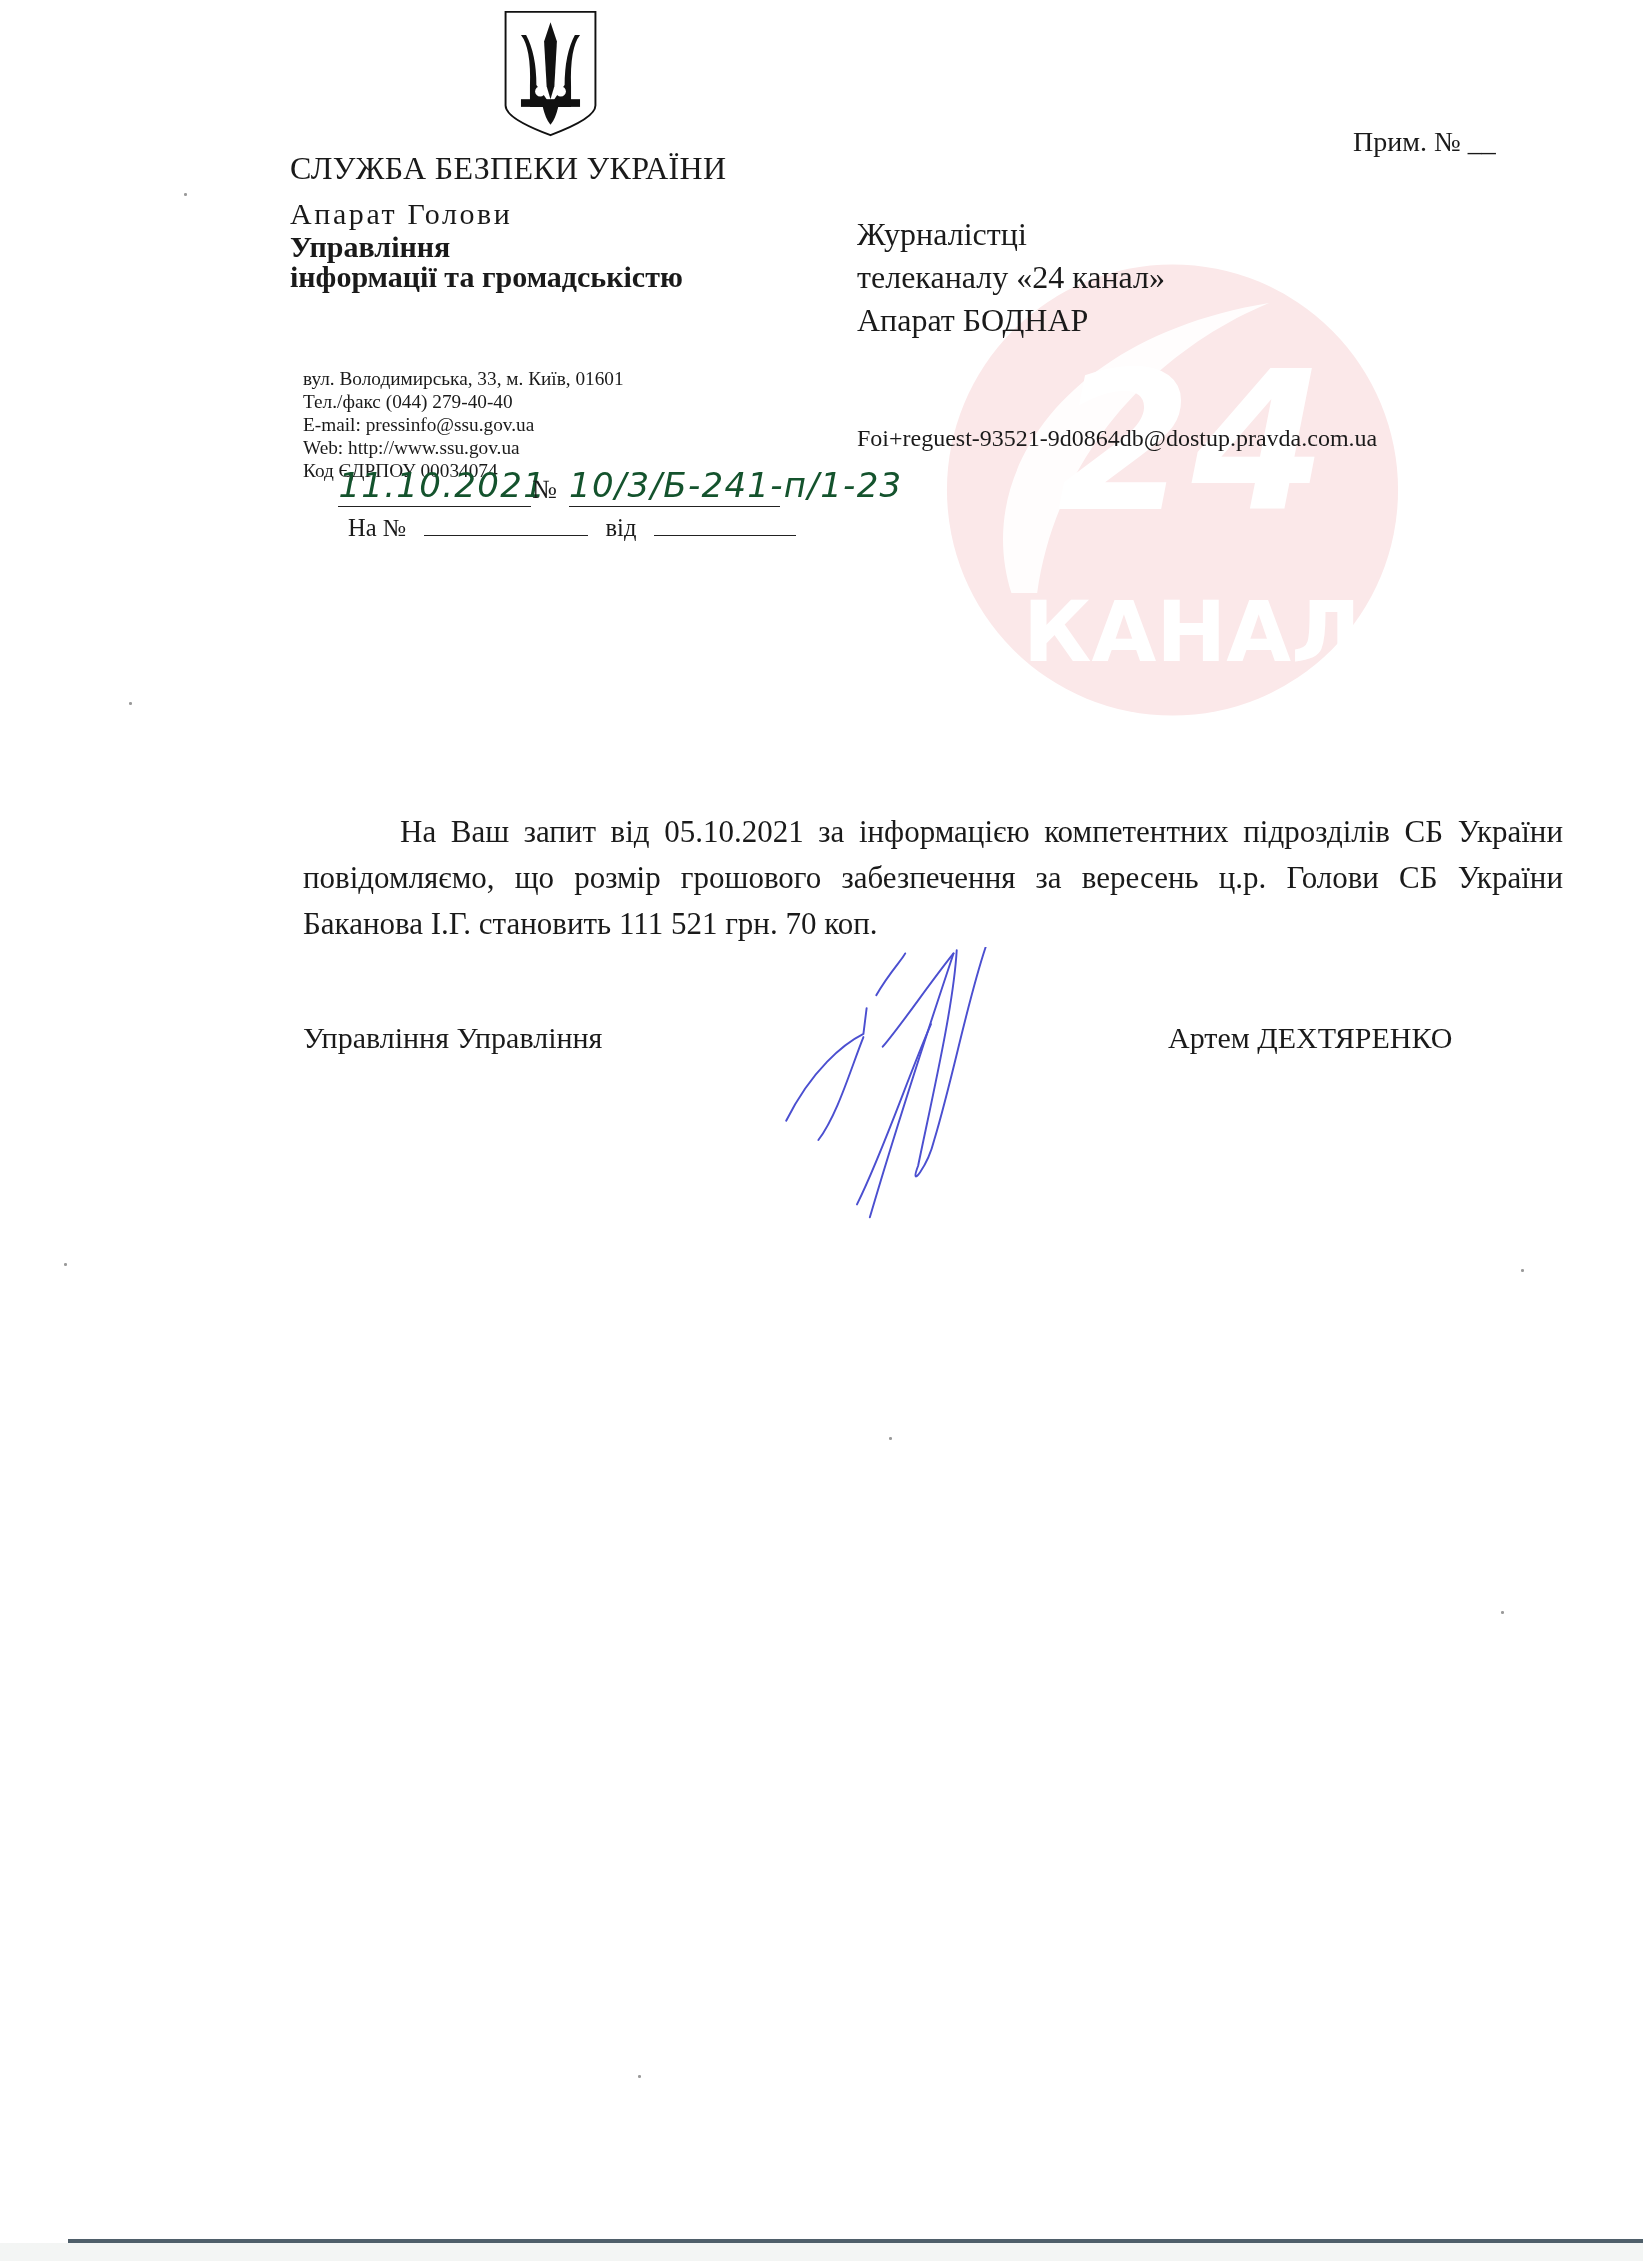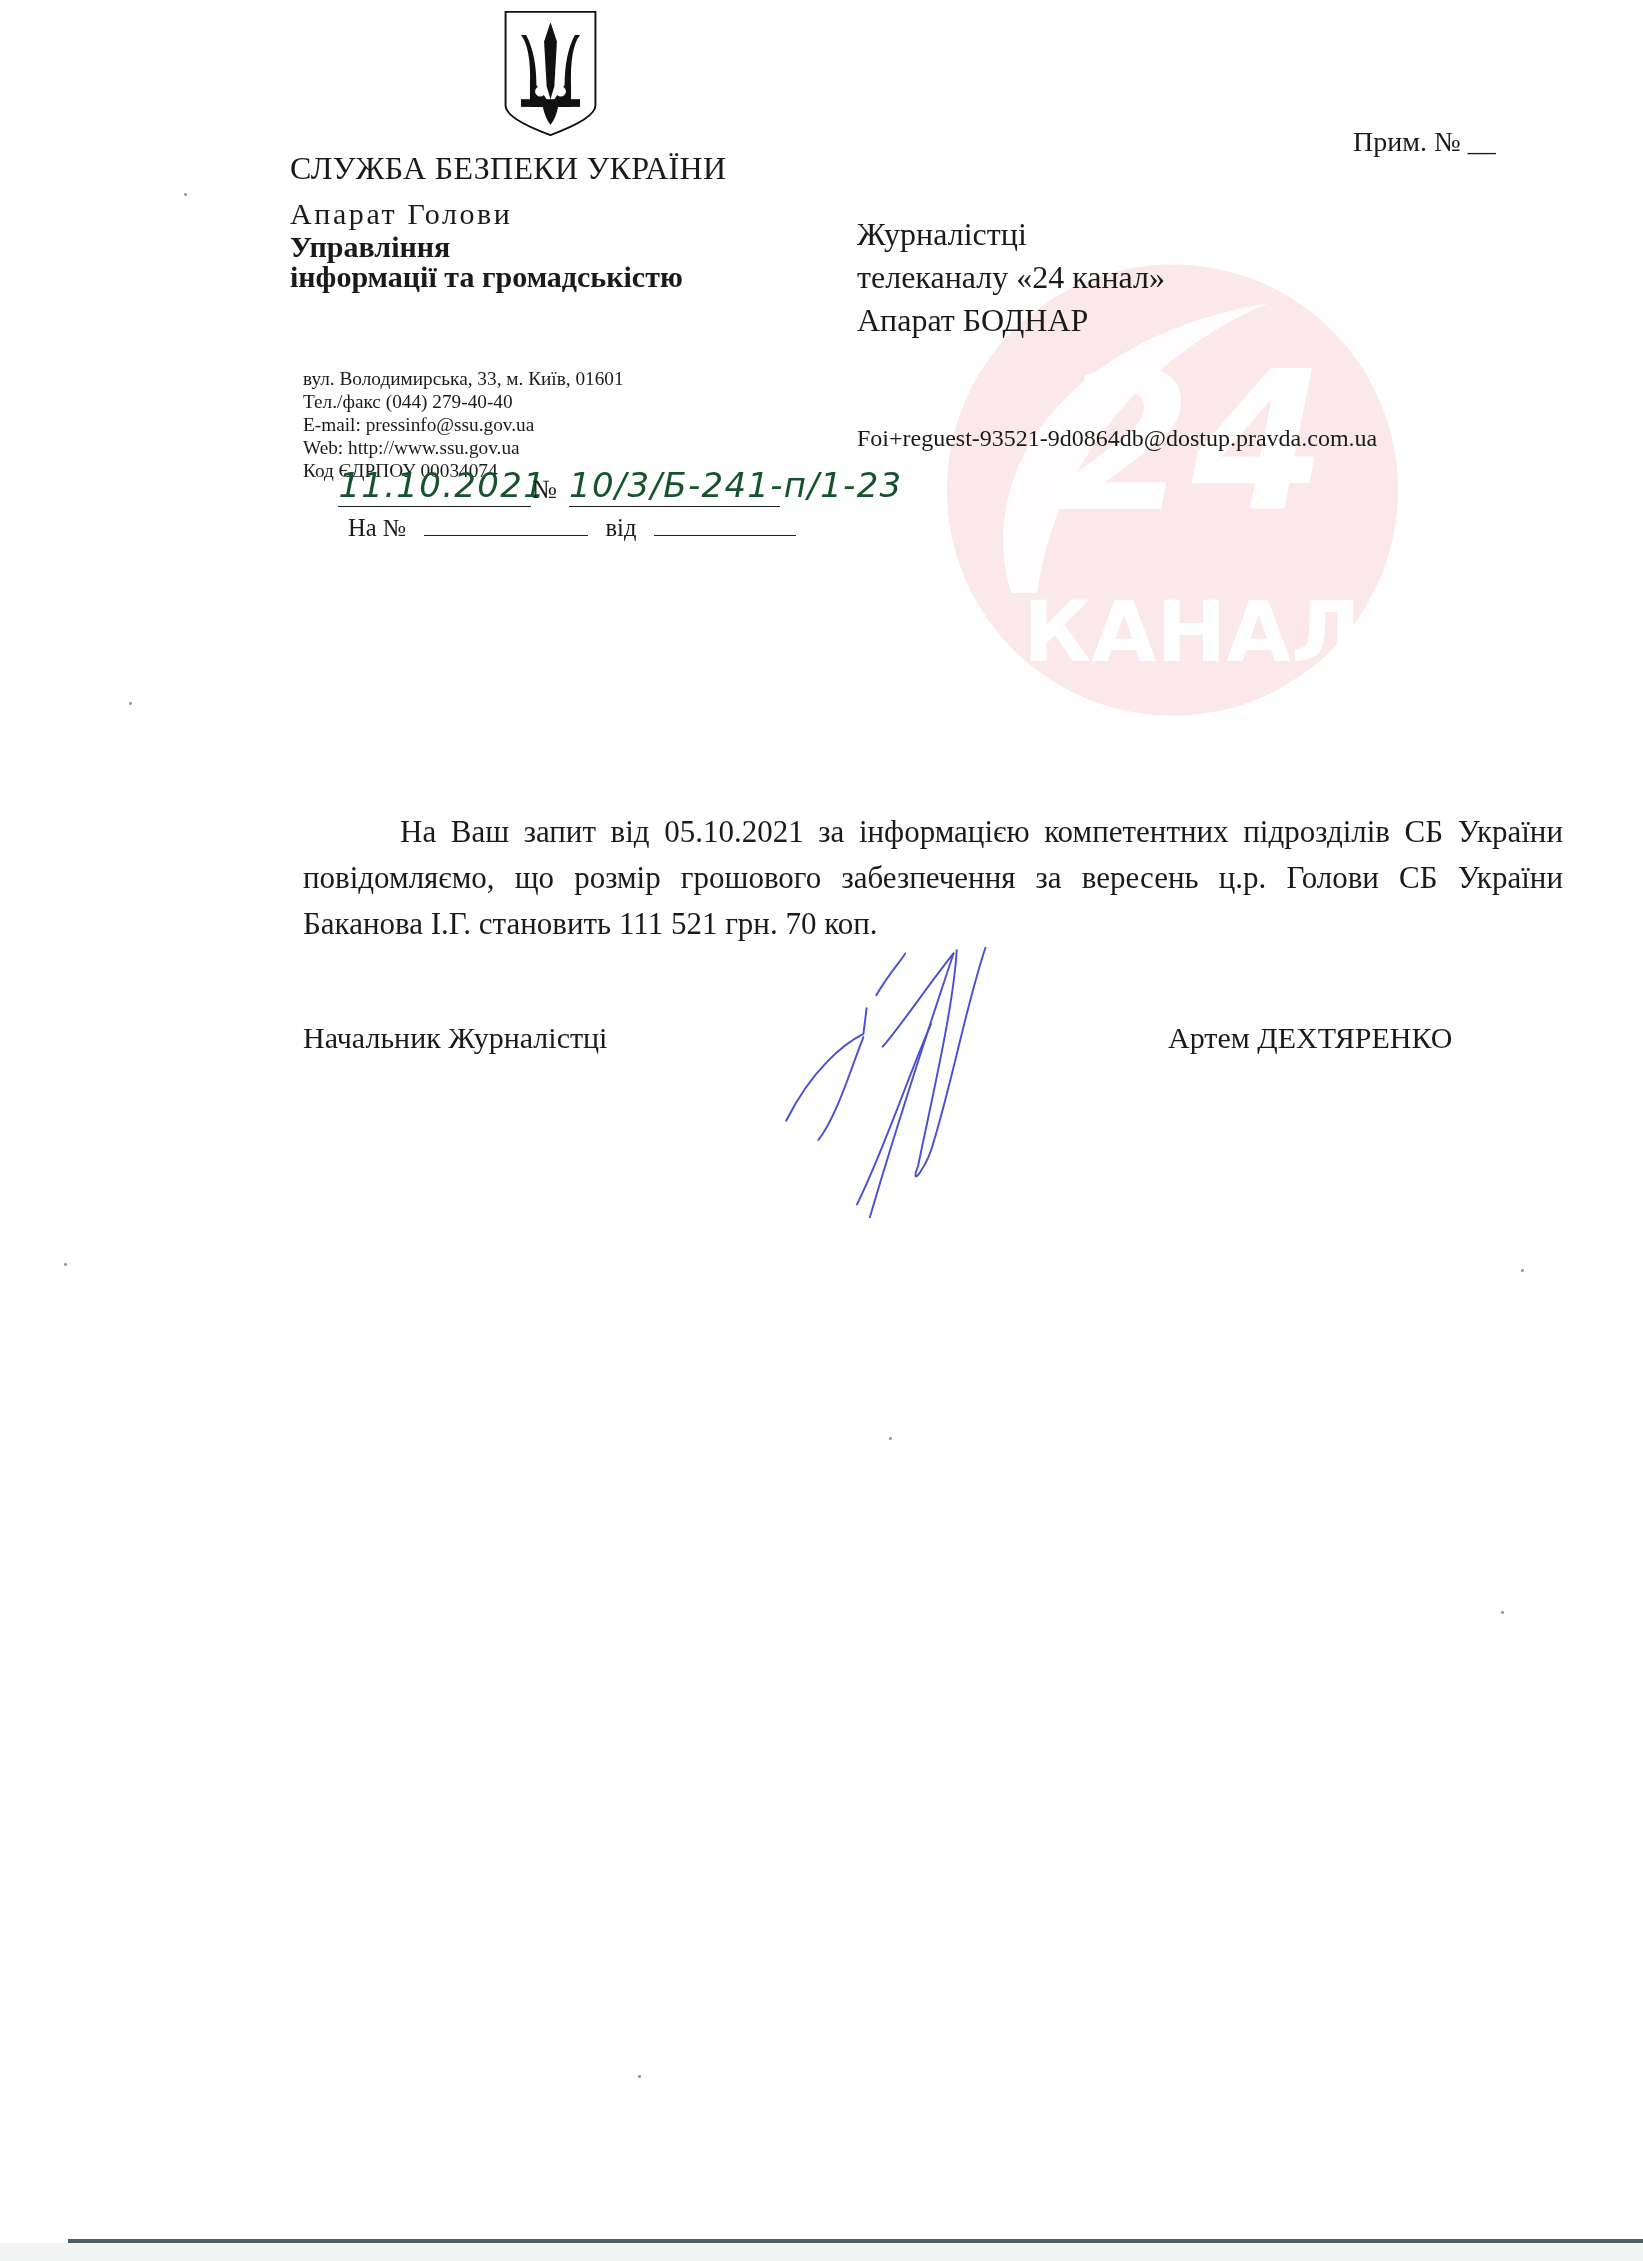--- a/index.html
+++ b/index.html
@@ -114,21 +114,21 @@
 
 <div class="abs recipient">
   <div>Журналістці</div>
   <div>телеканалу «24 канал»</div>
   <div>Апарат БОДНАР</div>
 </div>
 <div class="abs recipient-email">Foi+reguest-93521-9d0864db@dostup.pravda.com.ua</div>
 
 <div class="abs body-text">На Ваш запит від 05.10.2021 за інформацією компетентних підрозділів СБ України повідомляємо, що розмір грошового забезпечення за вересень ц.р. Голови СБ України Баканова І.Г. становить 111 521 грн. 70 коп.</div>
 
-<div class="abs sig-position">Начальник Журналістці</div>
+<div class="abs sig-position">Управління Управління</div>
 <div class="abs sig-name">Артем ДЕХТЯРЕНКО</div>
 <div class="abs signature">
   <svg width="361" height="296" viewBox="0 0 560 460" fill="none" stroke="#4b4fd0" stroke-width="3" stroke-linecap="round">
     <path d="M20 270 C 60 190, 110 150, 140 135 L 145 95"></path>
     <path d="M140 140 C 120 190, 100 260, 70 300"></path>
     <path d="M160 75 C 180 40, 200 20, 205 10"></path>
     <path d="M170 155 C 200 120, 240 60, 280 10"></path>
     <path d="M280 10 C 250 100, 200 250, 150 420"></path>
     <path d="M285 5 C 280 90, 250 220, 225 340 C 210 380, 240 340, 250 300 C 280 200, 300 90, 330 0"></path>
     <path d="M130 400 C 170 320, 210 200, 245 120"></path>

